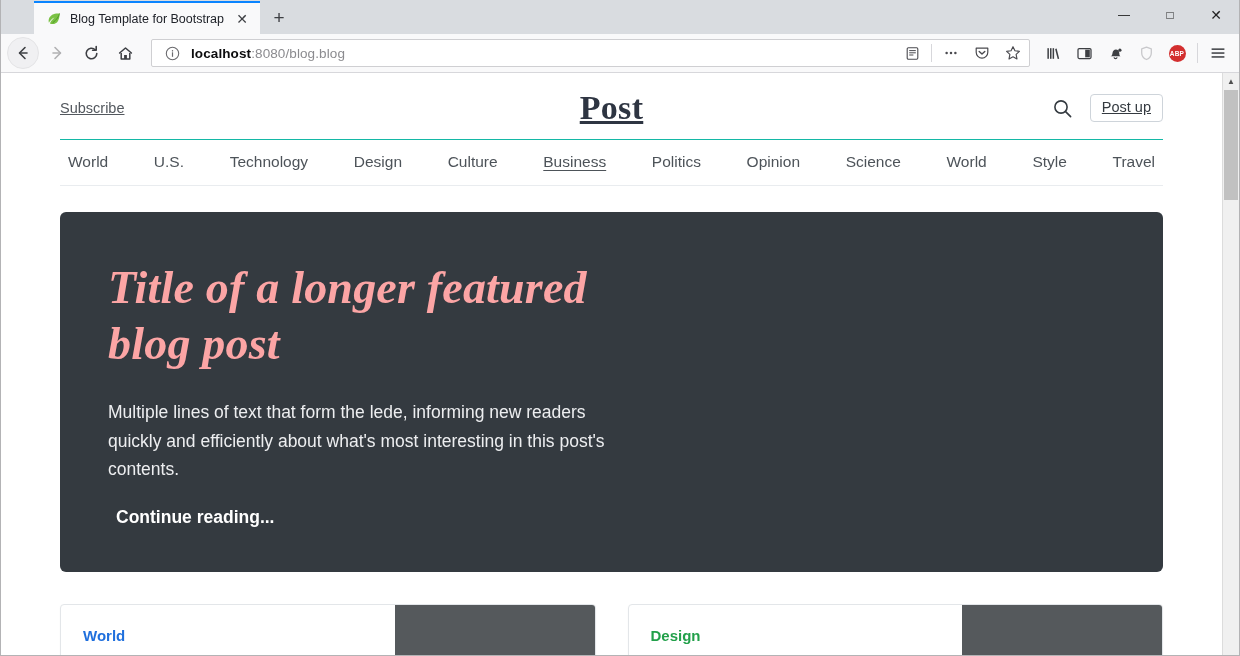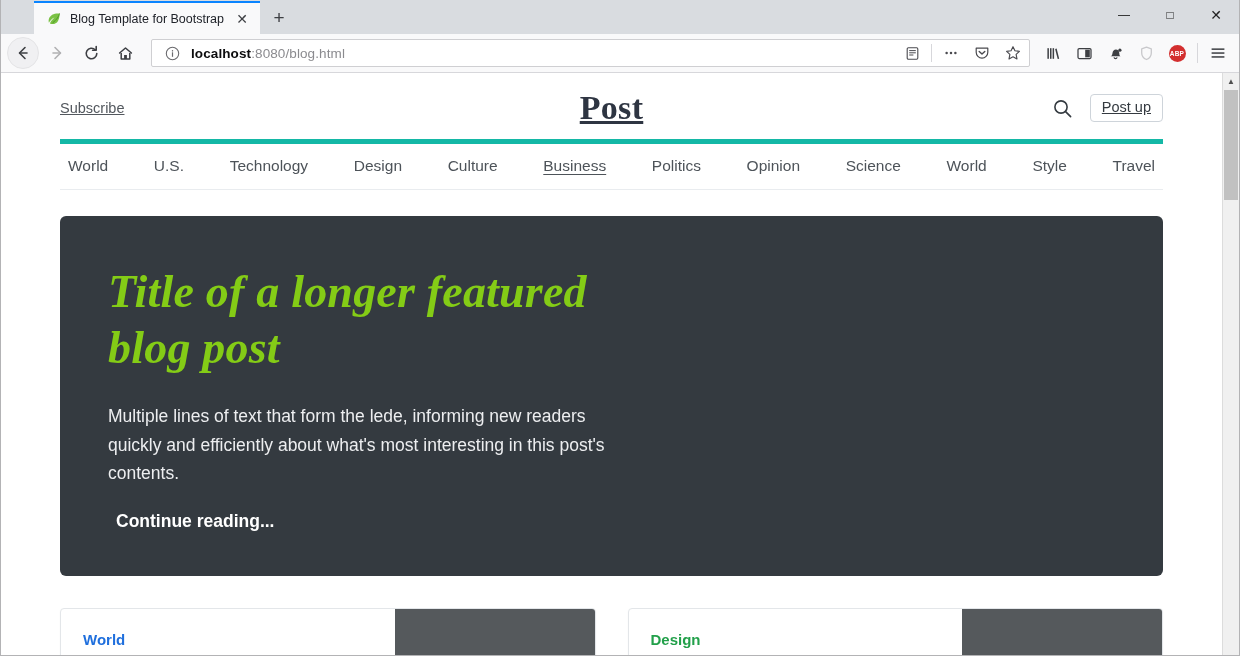--- a/index.html
+++ b/index.html
@@ -152,21 +152,21 @@
   .container {
     width: 1105px;
     margin: 0 auto;
     padding: 0 1px;
   }
 
   
   .masthead {
     display: flex; align-items: center;
     padding: 18px 0 14px;
-    border-bottom: 5px solid #14b8a6;
+    border-bottom: 1px solid #14b8a6;
   }
   .mh-left, .mh-right {
     flex: 1; display: flex; align-items: center;
   }
   .mh-right { justify-content: flex-end; gap: 16px; }
   .subscribe {
     font-size: 14.5px; color: #53585e;
   }
   .blog-title {
     font-family: "Liberation Serif", serif;
@@ -219,21 +219,21 @@
     color: #fff;
   }
   .hero-inner { max-width: 560px; }
   .hero h1 {
     font-family: "Liberation Serif", serif;
     font-style: italic;
     font-weight: bold;
     font-size: 46px;
     line-height: 1.22;
     letter-spacing: .2px;
-    color: #84cc16;
+    color: #fca5a5;
   }
   .hero p.lede {
     margin-top: 26px;
     font-size: 17.5px;
     line-height: 1.62;
     color: #edeef0;
     max-width: 505px;
   }
   .hero .cont {
     display: inline-block;
@@ -361,21 +361,21 @@
     </div>
 
     <div class="urlbar">
       <span class="url-icon">
         <svg width="15" height="15" viewBox="0 0 15 15">
             <circle cx="7.5" cy="7.5" r="6.2" fill="none" stroke="#6a6a6e" stroke-width="1.1"></circle>
             <rect x="6.9" y="6.3" width="1.2" height="4.5" fill="#6a6a6e"></rect>
             <rect x="6.9" y="4.1" width="1.2" height="1.4" fill="#6a6a6e"></rect>
           </svg>
       </span>
-      <span class="url-text"><b>localhost</b><span>:8080/blog.html</span></span>
+      <span class="url-text"><b>localhost</b><span>:8080/blog.blog</span></span>
       <span class="url-icon">
         <svg width="15" height="15" viewBox="0 0 15 15">
             <rect x="2.2" y="1.8" width="10.6" height="11.4" rx="1.2" fill="none" stroke="#4a4a4f" stroke-width="1.1"></rect>
             <rect x="4.2" y="4.1" width="6.6" height="1" fill="#4a4a4f"></rect>
             <rect x="4.2" y="6.3" width="6.6" height="1" fill="#4a4a4f"></rect>
             <rect x="4.2" y="8.5" width="4.2" height="1" fill="#4a4a4f"></rect>
           </svg>
       </span>
       <span class="url-sep"></span>
       <span class="url-icon">

